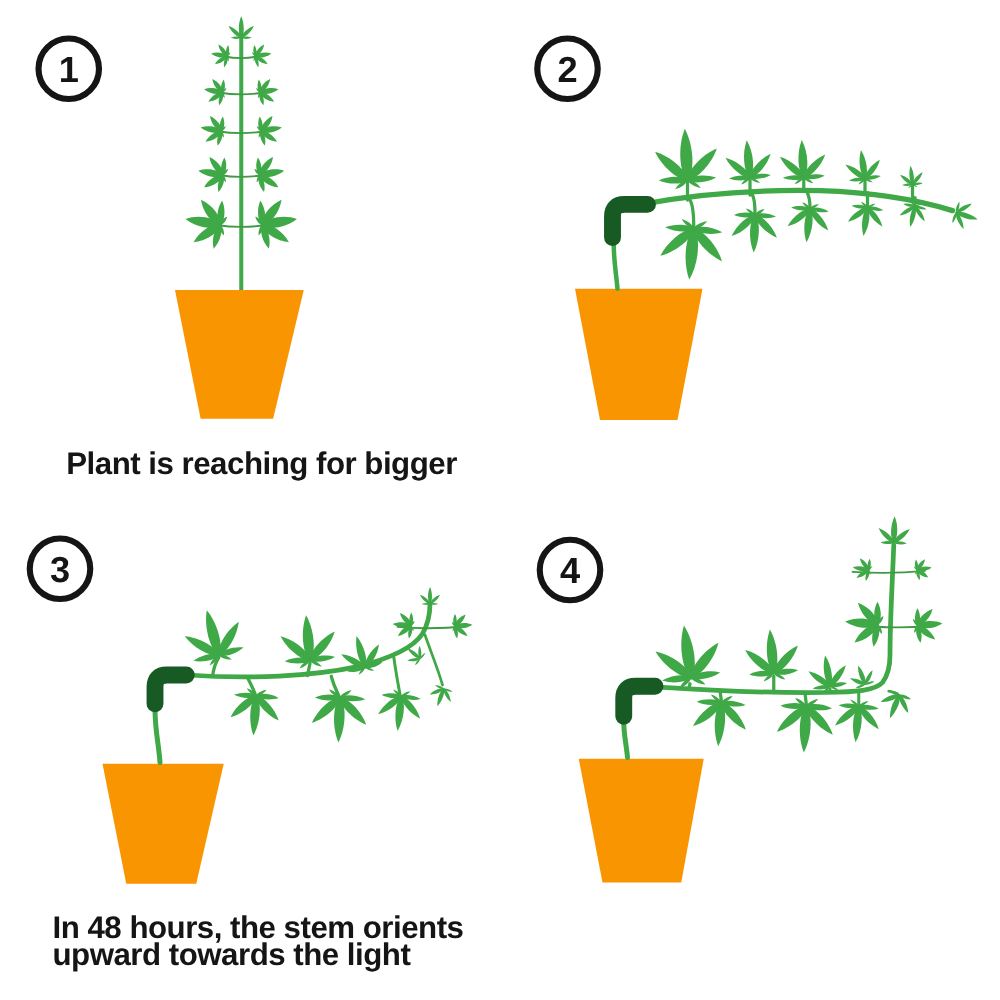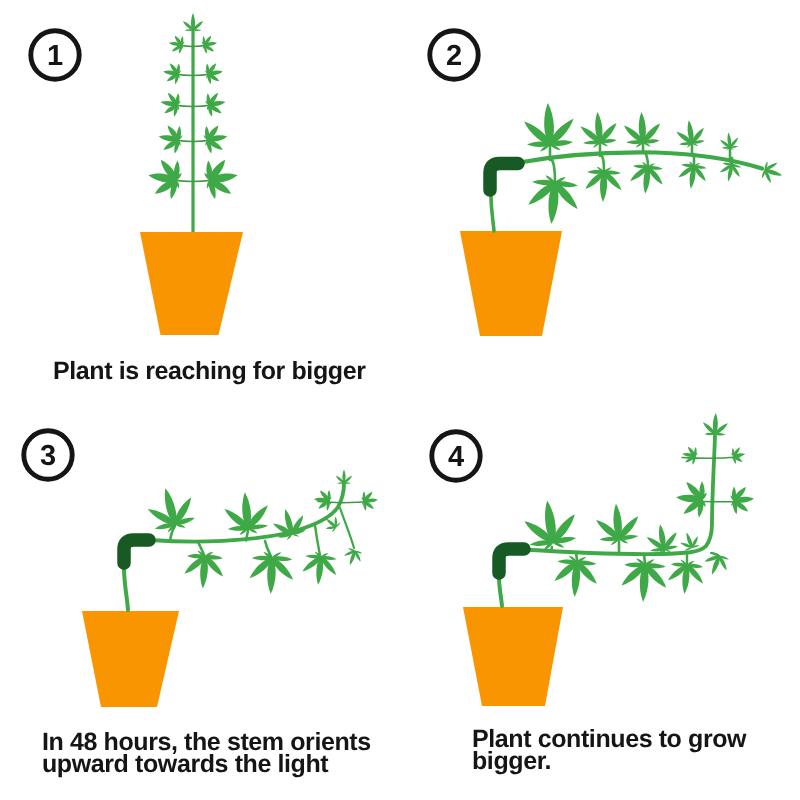--- a/index.html
+++ b/index.html
@@ -456,13 +456,12 @@
         <path d="M0,1.1 C-3.3,-3.8 -3.3,-13.9 0,-21.0 C3.3,-13.9 3.3,-3.8 0,1.1 Z" transform="rotate(0)"></path>
         <path d="M0,0.8 C-2.6,-3.0 -2.6,-11.1 0,-16.8 C2.6,-11.1 2.6,-3.0 0,0.8 Z" transform="rotate(-48)"></path>
         <path d="M0,0.8 C-2.6,-3.0 -2.6,-11.1 0,-16.8 C2.6,-11.1 2.6,-3.0 0,0.8 Z" transform="rotate(48)"></path>
         <path d="M0,0.5 C-1.6,-1.9 -1.6,-6.9 0,-10.5 C1.6,-6.9 1.6,-1.9 0,0.5 Z" transform="rotate(-92)"></path>
         <path d="M0,0.5 C-1.6,-1.9 -1.6,-6.9 0,-10.5 C1.6,-6.9 1.6,-1.9 0,0.5 Z" transform="rotate(92)"></path>
       </g>
       <path d="M524,549 L508.5,549 Q499,549 499,558.5 L499,573" fill="none" stroke="#175a23" stroke-width="13.5" stroke-linecap="round" stroke-linejoin="round"></path>
     </svg>
 <div class="cap" style="left:53px;top:361px;">Plant is reaching for bigger</div>
 <div class="cap" style="left:42px;top:732px;">In 48 hours, the stem orients<br>upward towards the light</div>
-<div class="cap" style="left:472px;top:729px;">Plant continues to grow<br>bigger.</div>
 </div>
 </body></html>

